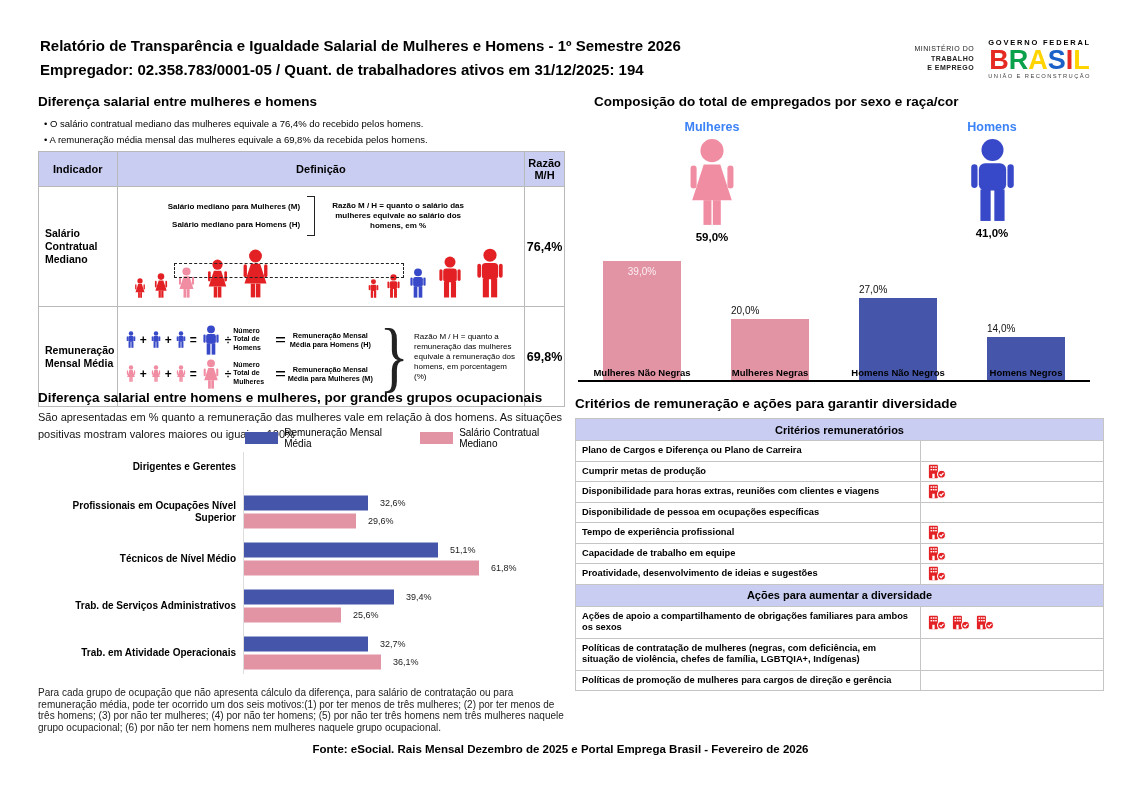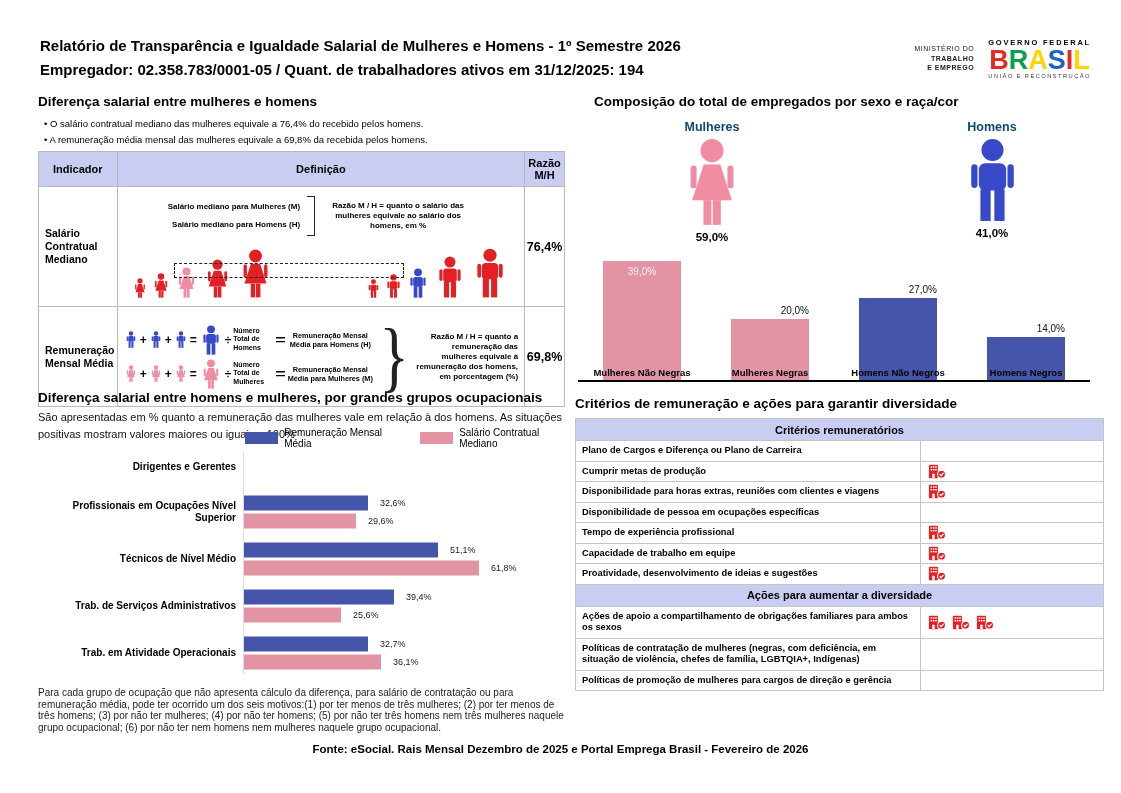--- a/index.html
+++ b/index.html
@@ -40,21 +40,21 @@
   .dash-rect{position:absolute;border:1.4px dashed #222;left:50px;width:228px;bottom:20px;height:13px;}
 
   .def2-wrap{display:flex;align-items:center;gap:5px;}
   .math-col{display:flex;flex-direction:column;gap:4px;}
   .math-line{display:flex;align-items:center;gap:2px;}
   .op{font-weight:bold;font-size:12px;}
   .small-label{font-size:7px;font-weight:bold;line-height:8.5px;text-align:left;width:42px;}
   .result-label{font-size:7.3px;font-weight:bold;line-height:9px;text-align:center;width:88px;}
   .eqwide{font-size:12px;font-weight:bold;transform:scaleX(1.5);display:inline-block;}
   .brace{font-size:62px;font-weight:400;transform:scaleY(1.25);line-height:58px;color:#222;font-family:"Liberation Serif",serif;}
-  .def2-note{width:104px;font-size:8px;font-weight:bold;text-align:right;line-height:10px;}
+  .def2-note{width:104px;font-size:8px;font-weight:normal;text-align:left;line-height:10px;}
 
   
   #sec-occ{position:absolute;left:38px;top:390px;width:527px;}
   .occ-sub{font-size:11px;line-height:17px;margin-top:4px;width:100%;color:#111;}
   .legend{position:absolute;left:207px;top:37px;display:flex;gap:24px;align-items:center;}
   .leg-item{display:flex;align-items:center;gap:6px;font-size:10px;}
   .swatch{width:38px;height:12px;display:inline-block;}
 
   .occ-chart{position:absolute;left:38px;top:446px;width:527px;height:232px;}
   .occ-axis{position:absolute;left:205px;top:6px;bottom:4px;width:1px;background:#ddd;}
@@ -64,25 +64,25 @@
   .occ-bars{position:absolute;left:206px;top:50%;transform:translateY(-50%);display:flex;flex-direction:column;gap:3px;}
   .occ-bar-line{display:flex;align-items:center;gap:12px;}
   .occ-bar{height:15px;}
   .occ-val{font-size:9px;color:#222;}
   #occ-note{position:absolute;left:38px;top:687px;width:527px;font-size:10px;line-height:11.5px;color:#222;}
 
   
   #comp-title{position:absolute;left:594px;top:94px;width:527px;}
   .comp-people{position:absolute;left:575px;top:120px;width:515px;height:126px;}
   .sex-block{position:absolute;width:130px;text-align:center;}
-  .sex-label{font-size:12.5px;font-weight:bold;color:#0c4a6e;margin-bottom:4px;}
+  .sex-label{font-size:12.5px;font-weight:bold;color:#3b82f6;margin-bottom:4px;}
   .sex-pct{font-size:11.5px;font-weight:bold;margin-top:1px;}
   .comp-chart{position:absolute;left:578px;top:248px;width:512px;height:132px;border-bottom:2px solid #000;
               display:flex;align-items:flex-end;justify-content:space-around;}
-  .comp-col{display:flex;flex-direction:column;align-items:flex-end;justify-content:flex-end;border-radius:27px;}
+  .comp-col{display:flex;flex-direction:column;align-items:flex-start;justify-content:flex-end;border-radius:27px;}
   .comp-val-above{font-size:10px;margin-bottom:3px;color:#111;}
   .comp-bar{width:78px;position:relative;}
   .comp-val-inside{position:absolute;top:5px;width:100%;text-align:center;color:#fbeef1;font-size:10px;}
   .comp-xlabels{position:absolute;left:578px;top:367px;width:512px;display:flex;justify-content:space-around;}
   .comp-xlabel{width:122px;text-align:center;font-size:9.5px;font-weight:bold;}
 
   
   #crit-title{position:absolute;left:575px;top:396px;width:527px;}
   .crit-table{position:absolute;left:575px;top:418px;width:527px;border:1px solid #c5c5c5;border-bottom:none;}
   .crit-head{background:#c9cdf2;font-weight:bold;font-size:11px;text-align:center;padding:4.5px 0;border-bottom:1px solid #c5c5c5;}

